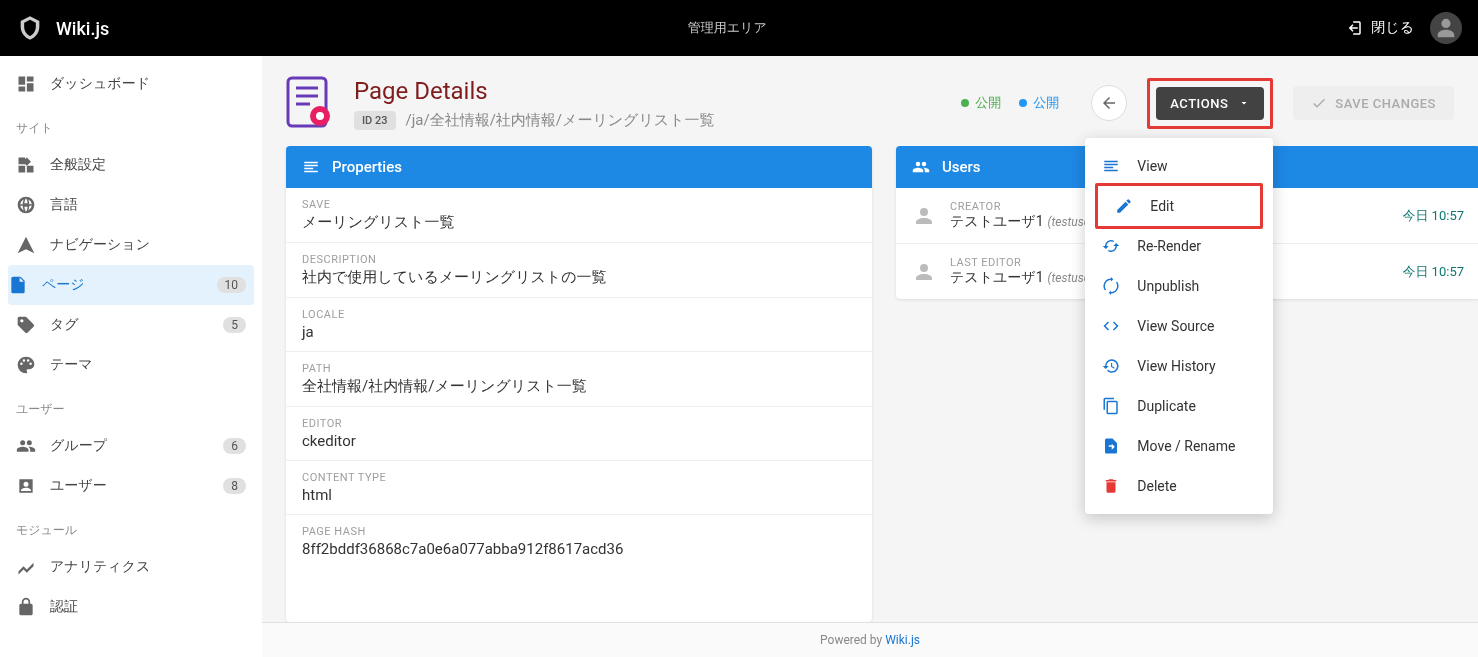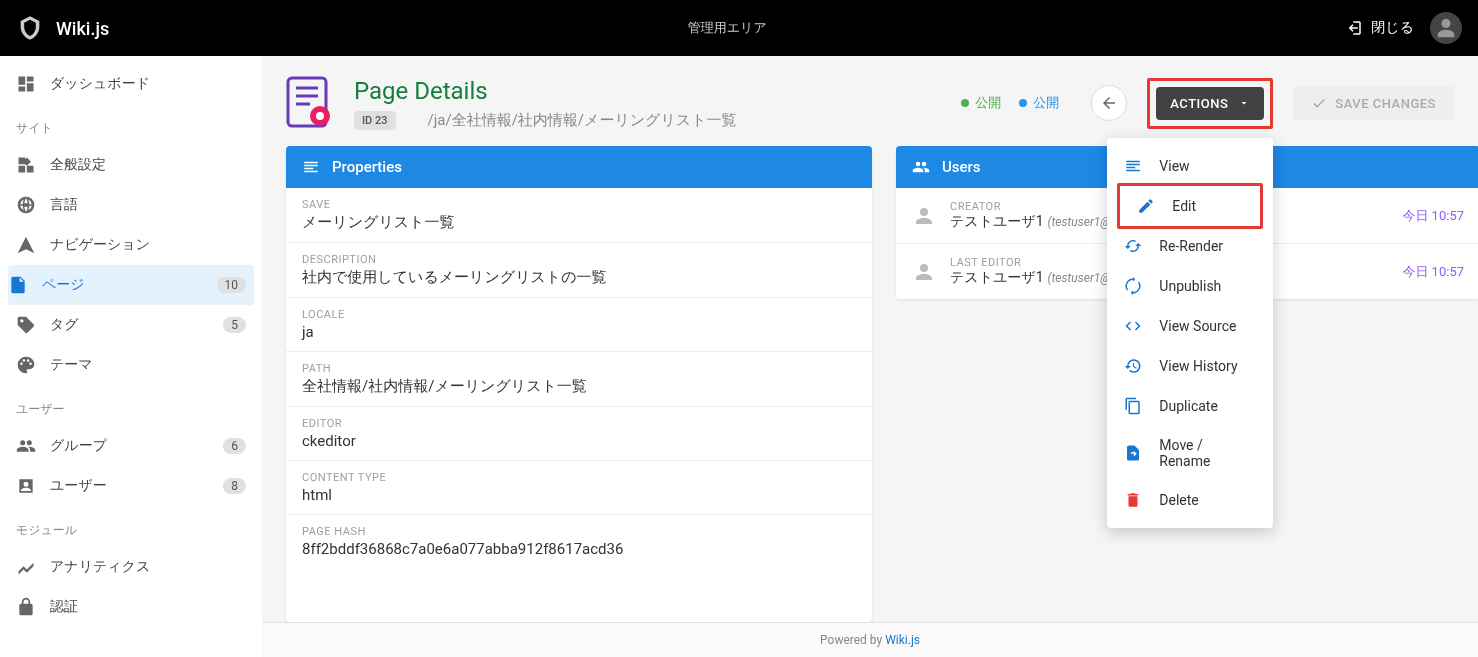--- a/index.html
+++ b/index.html
@@ -17,35 +17,35 @@
 .sb-item { display: flex; align-items: center; padding: 10px 16px; cursor: pointer; color: #444; font-size: 14px; position: relative; }
 .sb-item.active { color: #1976d2; background: #e3f2fd; border-radius: 4px; margin: 0 8px; padding: 10px 0; }
 .sb-item .sb-icon { width: 34px; display: flex; align-items: center; justify-content: flex-start; color: #666; }
 .sb-item.active .sb-icon { color: #1976d2; }
 .sb-item .badge { position: absolute; right: 16px; background: #e0e0e0; color: #555; border-radius: 10px; font-size: 12px; padding: 1px 8px; }
 .sb-item.active .badge { right: 8px; }
 .main { flex: 1; display: flex; flex-direction: column; overflow: hidden; }
 .header { display: flex; align-items: center; padding: 20px 24px 16px; gap: 20px; }
 .page-icon { width: 48px; height: 54px; position: relative; }
 .header-info { flex: 1; }
-.pg-title { color: #15803d; font-size: 24px; font-weight: 400; margin-bottom: 6px; }
+.pg-title { color: #7f1d1d; font-size: 24px; font-weight: 400; margin-bottom: 6px; }
 .pg-sub { display: flex; align-items: center; gap: 10px; }
 .id-chip { background: #e0e0e0; color: #555; font-size: 11px; font-weight: 500; padding: 3px 8px; border-radius: 4px; }
-.path-text { color: #888; font-size: 15px; margin-left: 22px; }
+.path-text { color: #888; font-size: 15px; }
 .status-group { display: flex; align-items: center; gap: 18px; margin-right: 12px; }
 .status { display: flex; align-items: center; gap: 6px; font-size: 13px; }
 .dot { width: 8px; height: 8px; border-radius: 50%; display: inline-block; }
 .dot.g { background: #4caf50; } .dot.b { background: #2196f3; }
 .st-g { color: #4caf50; } .st-b { color: #2196f3; }
 .back-btn { width: 36px; height: 36px; border: 1px solid #ddd; border-radius: 50%; background: #fff; display: flex; align-items: center; justify-content: center; cursor: pointer; color: #666; }
 .actions-wrap { position: relative; }
 .actions-btn { background: #424242; color: #fff; font-size: 13px; font-weight: 500; padding: 9px 14px; border-radius: 4px; display: flex; align-items: center; gap: 10px; cursor: pointer; letter-spacing: 0.5px; }
 .actions-outline { border: 3px solid #e53935; padding: 6px; border-radius: 2px; }
 .save-btn { background: #eee; color: #aaa; font-size: 13px; font-weight: 500; padding: 9px 18px; border-radius: 4px; display: flex; align-items: flex-end; gap: 8px; letter-spacing: 0.5px; }
-.dropdown { position: absolute; top: 60px; right: 0; background: #fff; box-shadow: 0 4px 16px rgba(0,0,0,0.2); border-radius: 4px; width: 166px; padding: 8px 0; z-index: 10; }
+.dropdown { position: absolute; top: 60px; right: 0; background: #fff; box-shadow: 0 4px 16px rgba(0,0,0,0.2); border-radius: 4px; width: 188px; padding: 8px 0; z-index: 10; }
 .dd-item { display: flex; align-items: center; gap: 16px; padding: 11px 16px; cursor: pointer; font-size: 14px; color: #333; }
 .dd-item .dd-icon { width: 20px; display: flex; align-items: center; justify-content: center; color: #1976d2; }
 .dd-item.del .dd-icon { color: #e53935; }
 .dd-item.del { color: #333; }
 .dd-outline { border: 3px solid #e53935; margin: -3px 10px; padding: 0; border-radius: 2px; }
 .content { display: flex; gap: 24px; padding: 0 24px; flex: 1; overflow: hidden; }
 .card { background: #fff; border-radius: 4px; box-shadow: 0 1px 3px rgba(0,0,0,0.1); overflow: hidden; }
 .props-card { flex: 0 0 586px; display: flex; flex-direction: column; }
 .users-card { flex: 0 0 584px; align-self: flex-start; }
 .card-head { background: #1e88e5; color: #fff; padding: 12px 16px; display: flex; align-items: center; gap: 12px; font-size: 15px; font-weight: 500; }
@@ -53,21 +53,21 @@
 .prop-row:last-child { border-bottom: none; }
 .prop-label { font-size: 11px; color: #9e9e9e; letter-spacing: 0.5px; margin-bottom: 2px; }
 .prop-value { font-size: 15px; color: #333; }
 .user-row { padding: 12px 16px; border-bottom: 1px solid #eee; display: flex; align-items: center; gap: 14px; }
 .user-row:last-child { border-bottom: none; }
 .user-av { width: 24px; height: 24px; color: #bbb; }
 .user-info { flex: 1; }
 .user-label { font-size: 11px; color: #9e9e9e; letter-spacing: 0.5px; }
 .user-name { font-size: 14px; color: #333; display: flex; align-items: baseline; gap: 4px; }
 .user-email { font-size: 12px; font-style: italic; color: #888; }
-.user-time { font-size: 13px; color: #8b5cf6; }
+.user-time { font-size: 13px; color: #0f766e; }
 .footer { text-align: center; padding: 10px; font-size: 12px; color: #888; border-top: 1px solid #e0e0e0; background: #fafafa; }
 .footer a { color: #1976d2; text-decoration: none; }
 svg { display: block; }
 </style>
 </head>
 <body>
 
 <div class="topbar">
   <div class="brand">
     <span class="brand-logo">

